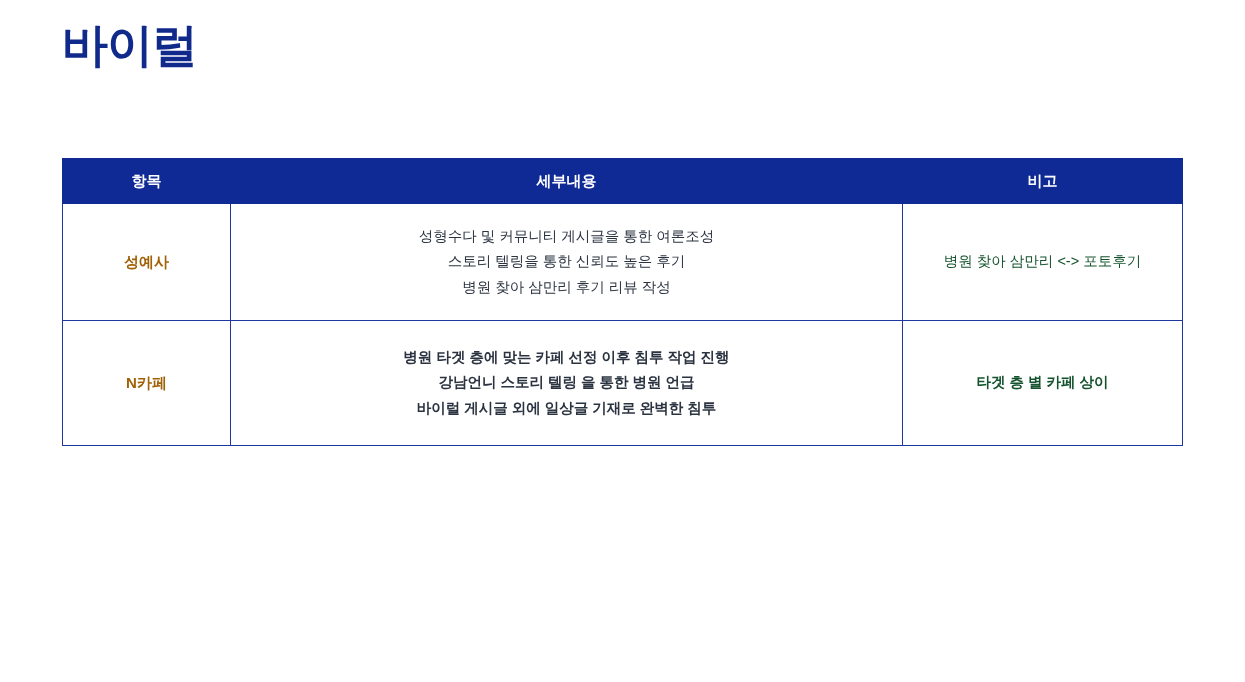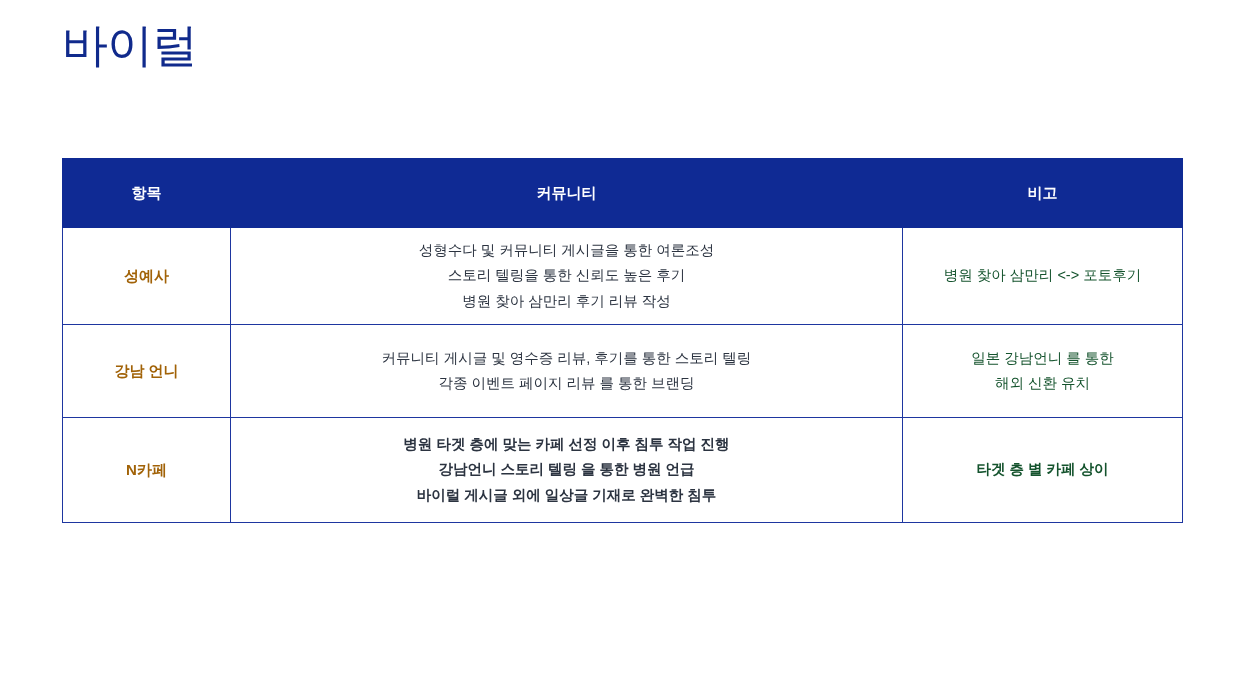--- a/index.html
+++ b/index.html
@@ -20,21 +20,21 @@
     width: 1245px;
     height: 682px;
     box-sizing: border-box;
   }
 
   .page-title {
     position: absolute;
     left: 62px;
     top: 18px;
     font-size: 46px;
-    font-weight: normal;
+    font-weight: bold;
     letter-spacing: -1px;
     color: #102a8c;
     line-height: 1.2;
   }
 
   .table-wrap {
     position: absolute;
     left: 62px;
     top: 158px;
     width: 1120px;
@@ -52,31 +52,31 @@
 
   table.viral-table thead th {
     background: #0f2a94;
     color: #ffffff;
     font-size: 15px;
     font-weight: bold;
     height: 44px;
     text-align: center;
     vertical-align: middle;
     border: 1px solid #0f2a94;
-    padding: 12px;
+    padding: 0;
   }
 
   table.viral-table tbody td {
     border: 1px solid #1e36a0;
     text-align: center;
     vertical-align: middle;
     font-size: 14.5px;
     line-height: 1.75;
     color: #20252e;
-    padding: 4px 10px;
+    padding: 14px 10px;
   }
 
   table.viral-table tbody td.item-cell {
     color: #a16207;
     font-weight: bold;
     font-size: 15px;
   }
 
   table.viral-table tbody td.detail-cell {
     color: #2b3340;
@@ -103,49 +103,38 @@
   <div class="table-wrap">
     <table class="viral-table">
       <colgroup>
         <col class="c1">
         <col class="c2">
         <col class="c3">
       </colgroup>
       <thead>
         <tr>
           <th>항목</th>
-          <th>커뮤니티</th>
+          <th>세부내용</th>
           <th>비고</th>
         </tr>
       </thead>
       <tbody>
 
         <tr class="r0">
           <td class="item-cell">성예사</td>
           <td class="detail-cell">
             <span class="line">성형수다 및 커뮤니티 게시글을 통한 여론조성</span>
             <span class="line">스토리 텔링을 통한 신뢰도 높은 후기</span>
             <span class="line">병원 찾아 삼만리 후기 리뷰 작성</span>
           </td>
           <td class="note-cell">
             <span class="line">병원 찾아 삼만리 &lt;-&gt; 포토후기</span>
           </td>
         </tr>
 
-        <tr class="r1">
-          <td class="item-cell">강남 언니</td>
-          <td class="detail-cell">
-            <span class="line">커뮤니티 게시글 및 영수증 리뷰, 후기를 통한 스토리 텔링</span>
-            <span class="line">각종 이벤트 페이지 리뷰 를 통한 브랜딩</span>
-          </td>
-          <td class="note-cell">
-            <span class="line">일본 강남언니 를 통한</span>
-            <span class="line">해외 신환 유치</span>
-          </td>
-        </tr>
 
 
         <tr class="r3">
           <td class="item-cell">N카페</td>
           <td class="detail-cell">
             <span class="line">병원 타겟 층에 맞는 카페 선정 이후 침투 작업 진행</span>
             <span class="line">강남언니 스토리 텔링 을 통한 병원 언급</span>
             <span class="line">바이럴 게시글 외에 일상글 기재로 완벽한 침투</span>
           </td>
           <td class="note-cell">

